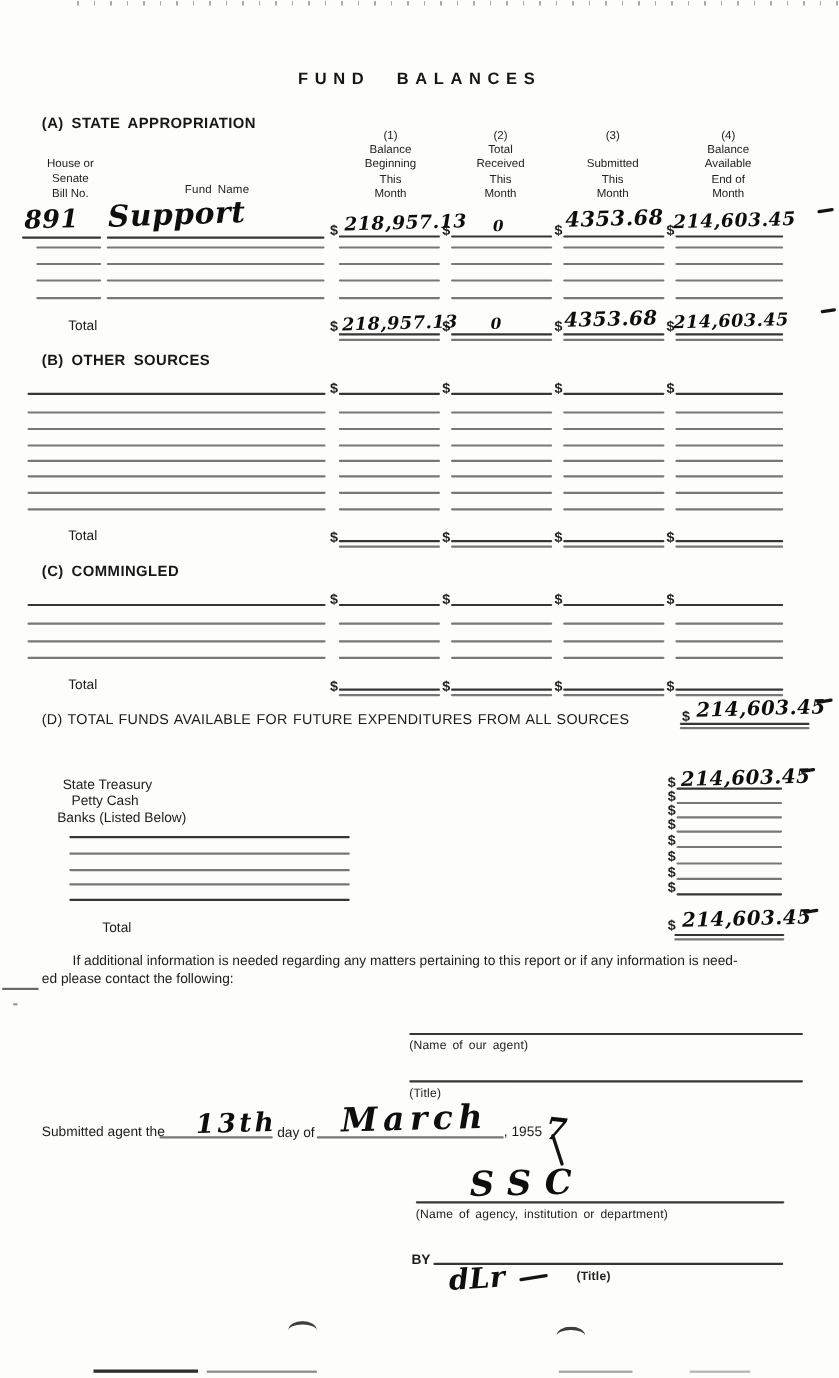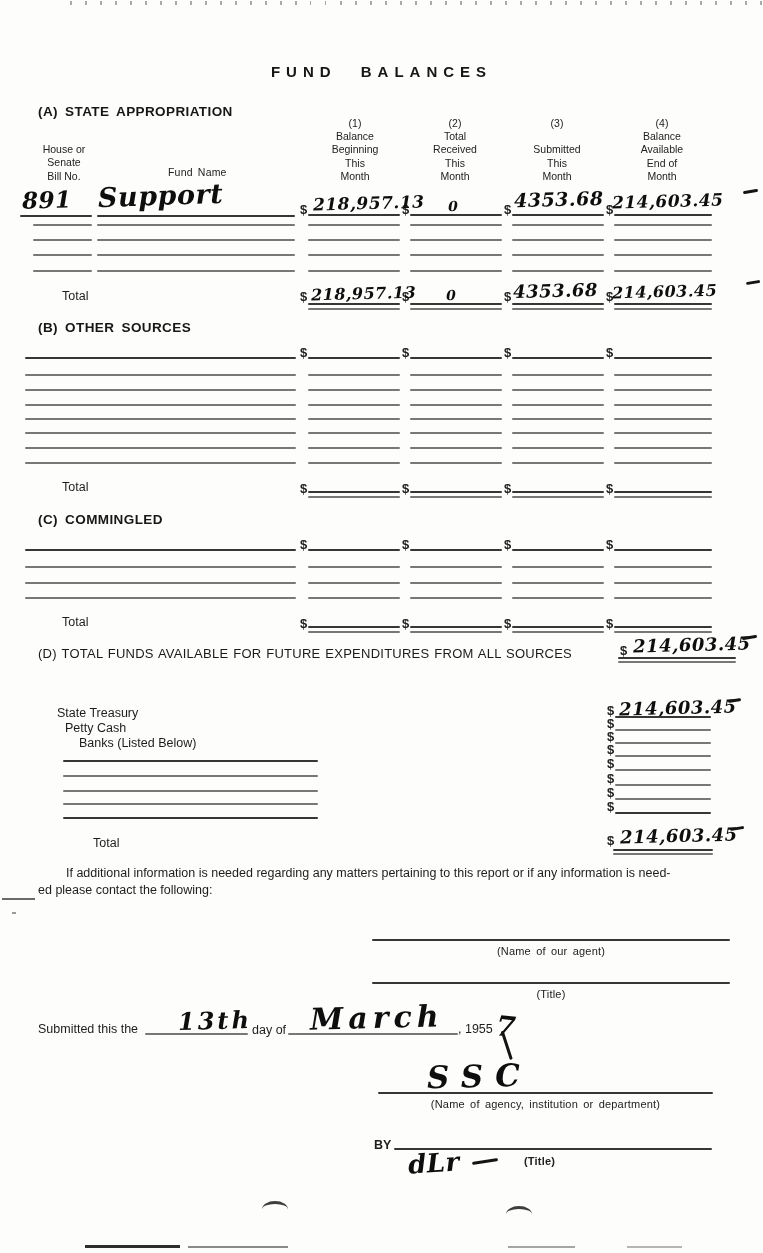--- a/index.html
+++ b/index.html
@@ -9,21 +9,21 @@
          background:repeating-linear-gradient(90deg,#8d8d8d 0 1.5px,transparent 1.5px 15px)}
   .title{position:absolute;top:63px;left:0;width:763px;text-align:center;font-weight:bold;
          font-size:15px;letter-spacing:6px;word-spacing:14px;color:#161616}
   .h{position:absolute;font-weight:bold;font-size:13.5px;letter-spacing:.4px;word-spacing:3px;color:#171717}
   .cap{position:absolute;font-size:13px;letter-spacing:.25px;word-spacing:1px;color:#1b1b1b}
   .colh{position:absolute;top:117px;width:100px;text-align:center;font-size:10.5px;line-height:13.2px;color:#222}
   .colh div{height:13.2px}
   .bh{position:absolute;left:24px;top:143px;width:80px;text-align:center;font-size:10.5px;line-height:13.4px;color:#222}
   .txt{position:absolute;font-size:12.5px;color:#1d1d1d}
   .lbl{position:absolute;font-size:11px;color:#222;letter-spacing:.2px;word-spacing:2px}
-  .ctr{text-align:center}
+  .ctr{}
   i.ln{position:absolute;display:block;height:2px;background:#363636;border-radius:1px}
   i.lt{height:1.6px;background:#555;opacity:.8}
   .a1{left:308px;width:92px}.a2{left:410px;width:92px}.a3{left:512px;width:92px}.a4{left:614px;width:98px}
   .nm{left:25px;width:271px}.bl{left:33px;width:59px}.fd{left:97px;width:198px}
   .d{position:absolute;font-size:13px;font-weight:bold;color:#222}
   .hw{position:absolute;font-family:"DejaVu Serif",serif;font-style:italic;font-weight:bold;
       color:#0e0e0e;white-space:nowrap;transform:rotate(-1.5deg);letter-spacing:.5px}
   .pd{position:absolute;height:2.5px;background:#141414;border-radius:2px;transform:rotate(-9deg)}
   .arc{position:absolute;width:26px;height:14px;border:0;border-top:3px solid #3e3e3e;border-radius:50%}
   .frag{position:absolute;height:2px}
@@ -235,21 +235,21 @@
 
   <div class="cap" style="left:38px;top:646px">(D) TOTAL FUNDS AVAILABLE FOR FUTURE EXPENDITURES FROM ALL SOURCES</div>
   <b class="d" style="left:620px;top:643px">$</b>
   <span class="hw" style="left:633px;top:634px;font-size:18px">214,603.45</span>
   <i class="pd" style="left:742px;top:636px;width:15px"></i>
   <i class="ln" style="left:618px;top:657px;width:118px"></i>
   <i class="ln lt" style="left:618px;top:661px;width:118px"></i>
 
   <div class="txt" style="left:57px;top:706px">State Treasury</div>
   <div class="txt" style="left:65px;top:721px">Petty Cash</div>
-  <div class="txt" style="left:79px;top:736px">Banks  (Listed Below)</div>
+  <div class="txt" style="left:52px;top:736px">Banks  (Listed Below)</div>
   <i class="ln" style="left:63px;top:760px;width:255px"></i>
   <i class="ln lt" style="left:63px;top:775px;width:255px"></i>
   <i class="ln lt" style="left:63px;top:790px;width:255px"></i>
   <i class="ln lt" style="left:63px;top:803px;width:255px"></i>
   <i class="ln" style="left:63px;top:817px;width:255px"></i>
 
   <span class="hw" style="left:619px;top:697px;font-size:18px">214,603.45</span>
   <i class="pd" style="left:728px;top:699px;width:13px"></i>
   <b class="d" style="left:607px;top:703px">$</b>
   <i class="ln" style="left:615px;top:716px;width:96px"></i>
@@ -278,21 +278,21 @@
   <div class="txt" style="left:66px;top:866px;width:690px">If additional information is needed regarding any matters pertaining to this report or if any information is need-</div>
   <div class="txt" style="left:38px;top:883px">ed please contact the following:</div>
   <i class="frag" style="left:2px;top:898px;width:33px;background:#6a6a6a"></i>
   <i class="frag" style="left:12px;top:912px;width:4px;background:#9a9a9a"></i>
 
   <i class="ln" style="left:372px;top:939px;width:358px"></i>
   <div class="lbl ctr" style="left:372px;top:945px;width:358px">(Name of our agent)</div>
   <i class="ln" style="left:372px;top:982px;width:358px"></i>
   <div class="lbl ctr" style="left:372px;top:988px;width:358px">(Title)</div>
 
-  <div class="txt" style="left:38px;top:1022px">Submitted this the</div>
+  <div class="txt" style="left:38px;top:1022px">Submitted agent the</div>
   <i class="ln lt" style="left:145px;top:1033px;width:103px"></i>
   <span class="hw" style="left:178px;top:1006px;font-size:24px;letter-spacing:3px">13th</span>
   <div class="txt" style="left:252px;top:1023px">day of</div>
   <i class="ln lt" style="left:288px;top:1033px;width:170px"></i>
   <span class="hw" style="left:310px;top:1000px;font-size:30px;letter-spacing:5px">March</span>
   <div class="txt" style="left:458px;top:1022px">, 1955</div>
   <span class="hw" style="left:496px;top:1010px;font-size:28px;transform:rotate(6deg)">7</span>
   <i class="pd" style="left:492px;top:1044px;width:30px;transform:rotate(72deg)"></i>
 
   <span class="hw" style="left:427px;top:1058px;font-size:31px;letter-spacing:12px">SSC</span>

